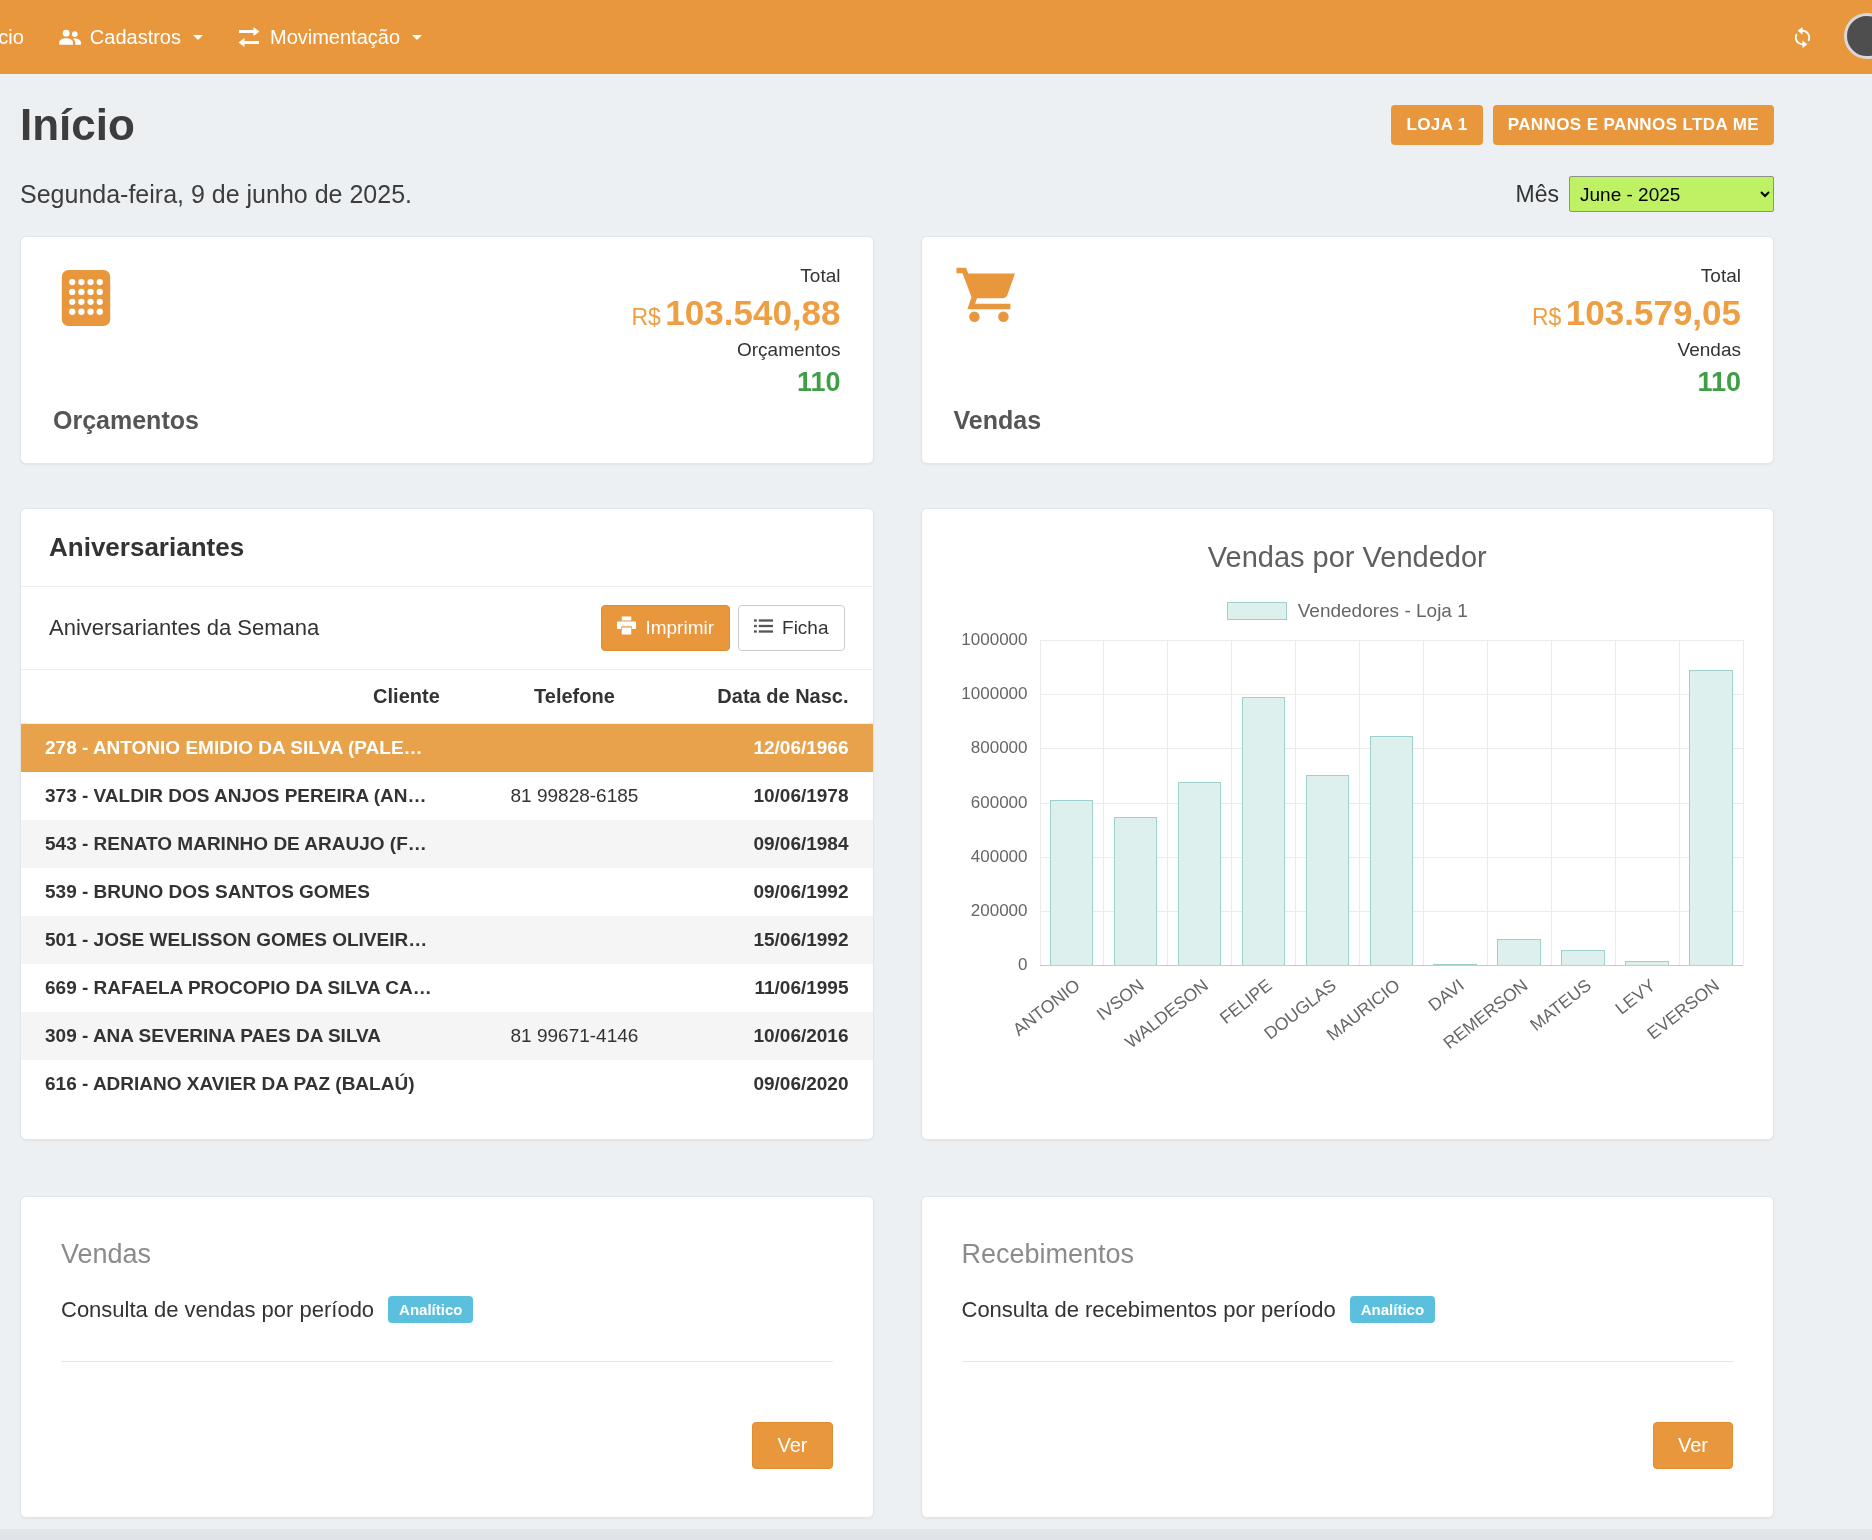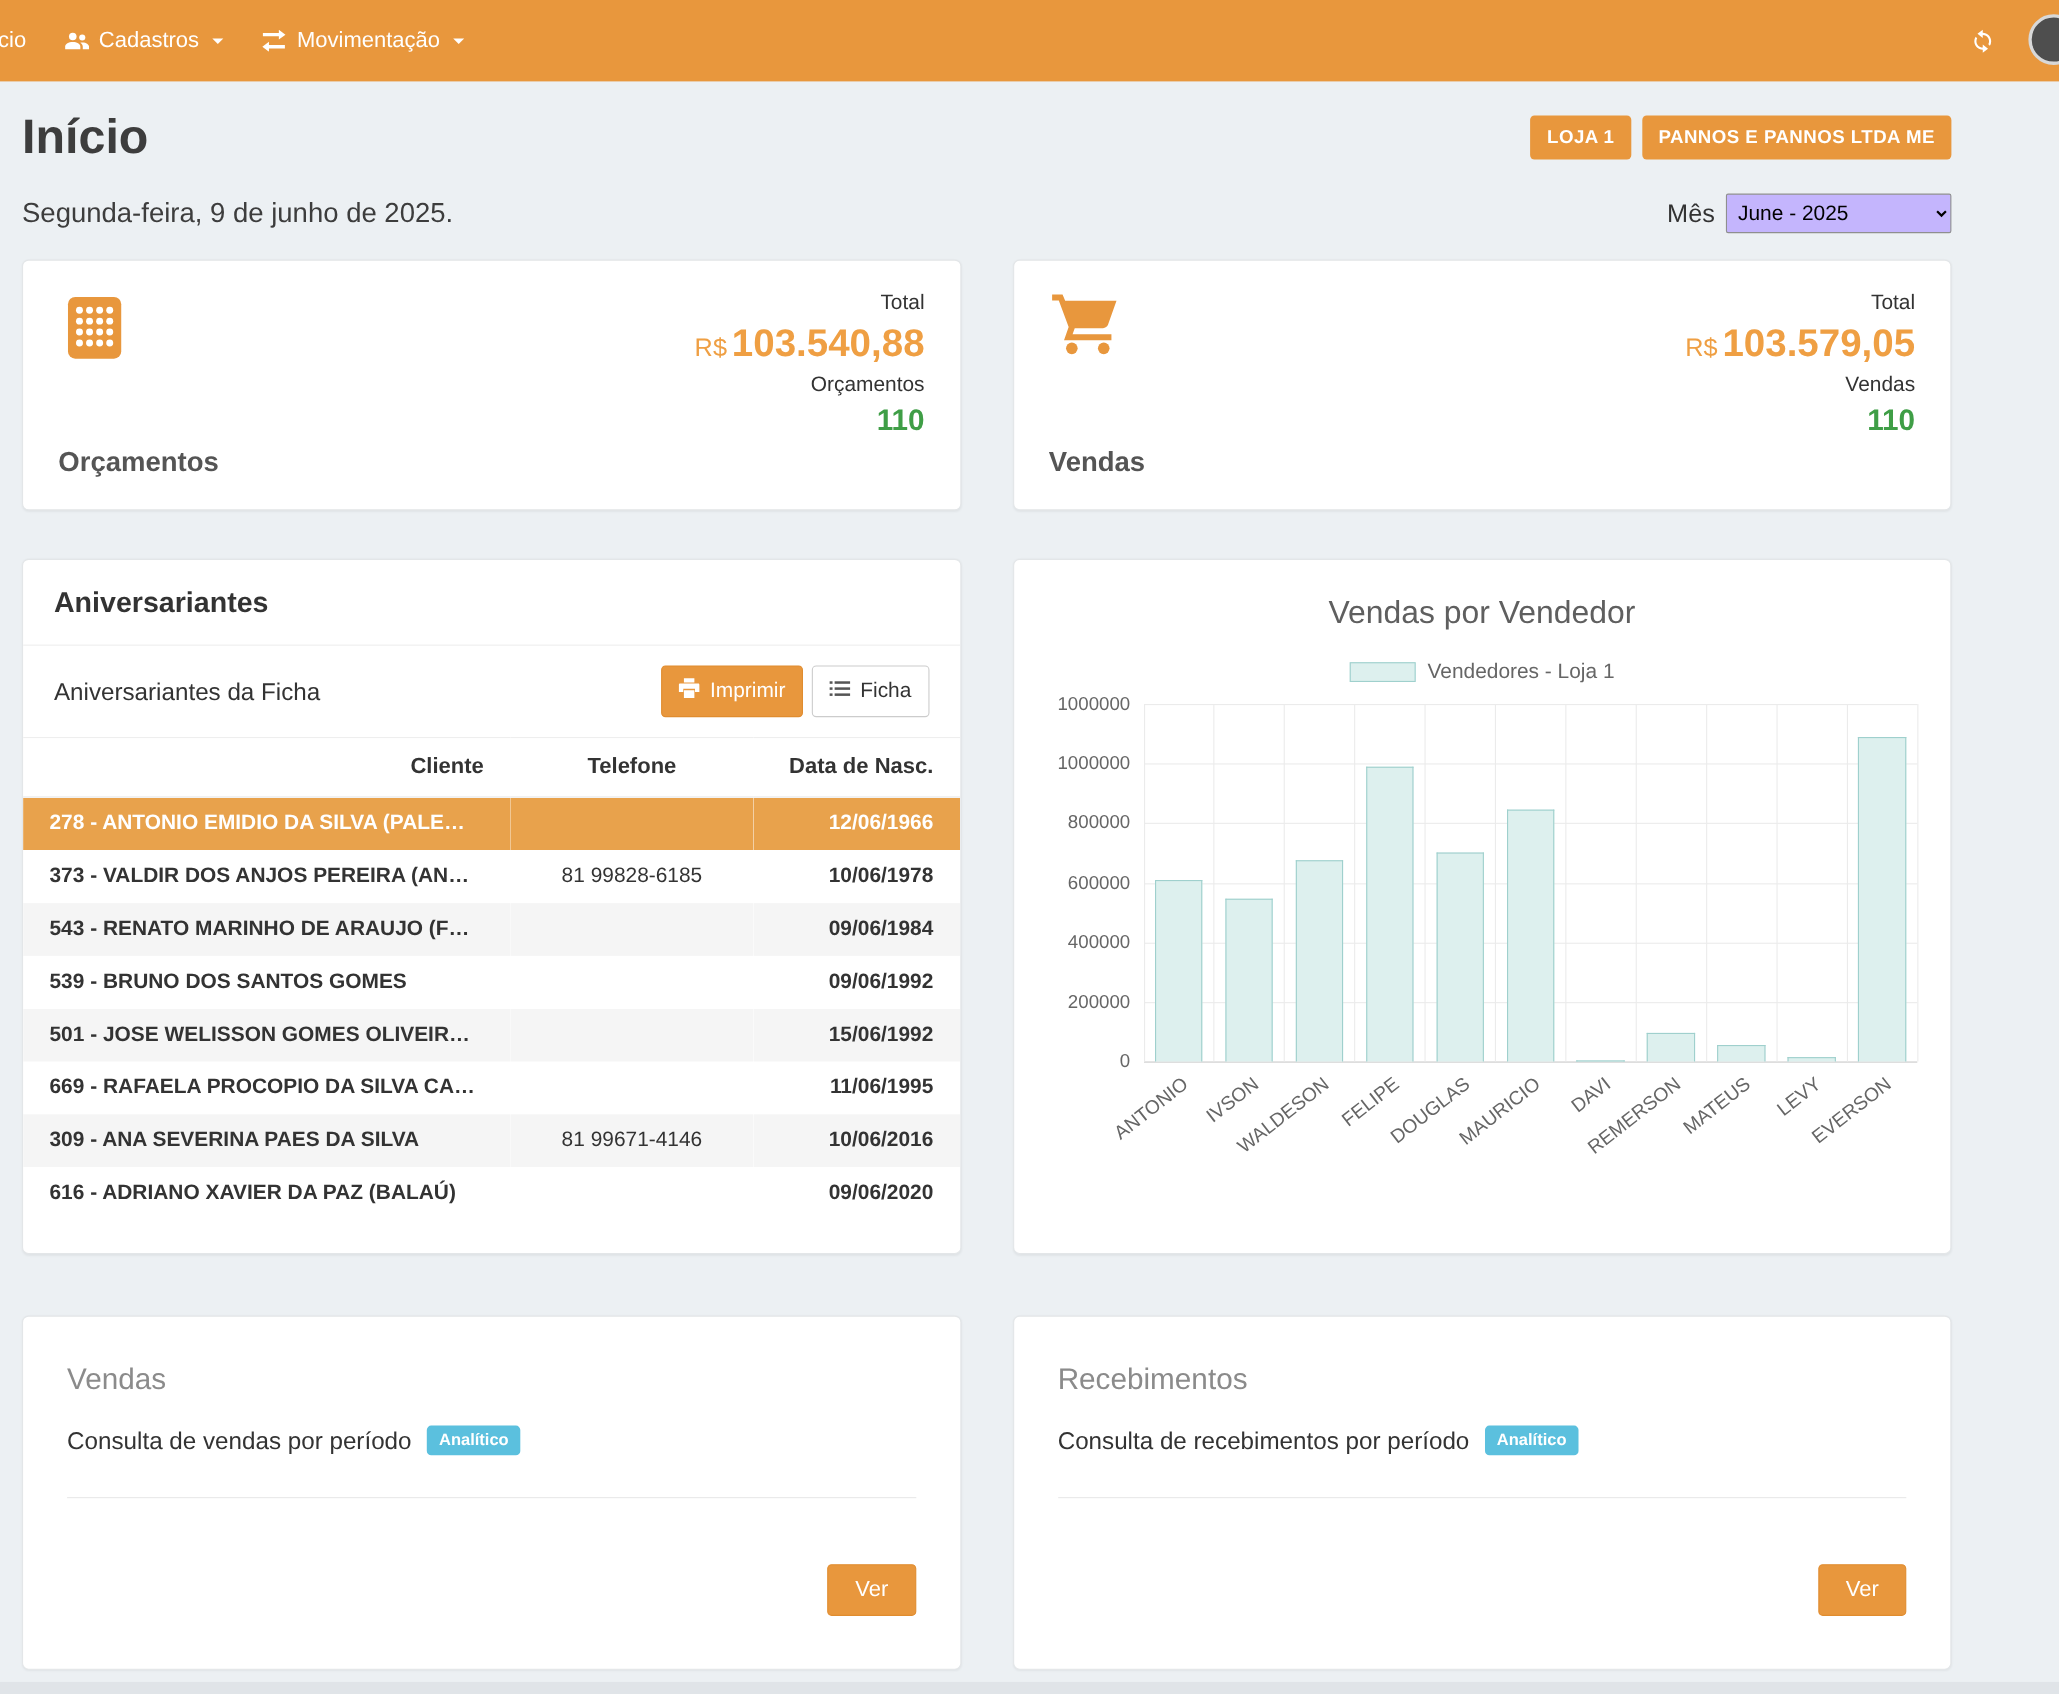--- a/index.html
+++ b/index.html
@@ -26,21 +26,21 @@
   .page-header { display: flex; justify-content: space-between; align-items: center; }
   .page-title { font-size: 44px; font-weight: 600; color: #3d3d3d; margin: 0; }
   .header-buttons { display: flex; gap: 10px; }
   .btn-pill { background: #e8973d; color: #fff; font-weight: bold; font-size: 17px; padding: 10px 15px;
     border: none; border-radius: 4px; letter-spacing: 0.4px; cursor: pointer; font-family: inherit; }
   .date-row { display: flex; justify-content: space-between; align-items: center; margin-top: 26px; }
   .date-text { font-size: 25px; color: #3d3d3d; }
   .month-picker { display: flex; align-items: center; gap: 10px; }
   .month-label { font-size: 23px; }
   .month-select { width: 205px; height: 36px; font-size: 19px; font-family: inherit;
-    border: 1px solid #8f8f8f; border-radius: 2px; background: #c4b5fd; padding: 0 6px; }
+    border: 1px solid #8f8f8f; border-radius: 2px; background: #bef264; padding: 0 6px; }
   
   .card { background: #fff; border: 1px solid #e3e6e8; border-radius: 6px; box-shadow: 0 1px 2px rgba(0,0,0,0.05); }
   .stats-grid { display: grid; grid-template-columns: 1fr 1fr; gap: 47px; margin-top: 24px; }
   .stat-card { height: 228px; padding: 28px 32px; display: flex; justify-content: space-between; }
   .stat-left { display: flex; flex-direction: column; justify-content: space-between; }
   .stat-icon svg { display: block; }
   .stat-title { font-size: 25px; font-weight: bold; color: #555; }
   .stat-right { text-align: right; display: flex; flex-direction: column; gap: 6px; }
   .stat-total-label, .stat-count-label { font-size: 19px; color: #333; }
   .stat-value { color: #ef9f43; white-space: nowrap; }
@@ -224,21 +224,21 @@
       </div>
     </section>
   </div>
 
   <div class="mid-grid" data-name="mid-grid">
     <section class="card birthdays-card" data-name="aniversariantes-card">
       <div class="card-header" data-name="card-header">
         <h2 data-name="card-title">Aniversariantes</h2>
       </div>
       <div class="birthdays-toolbar" data-name="birthdays-toolbar">
-        <div class="toolbar-text" data-name="birthdays-subtitle">Aniversariantes da Ficha</div>
+        <div class="toolbar-text" data-name="birthdays-subtitle">Aniversariantes da Semana</div>
         <div class="toolbar-buttons" data-name="toolbar-buttons">
           <button class="btn btn-orange" data-name="print-button">
             <span data-name="printer-icon">
               <svg width="19" height="19" viewBox="0 0 16 16">
                   <g fill="#fff">
                 <path d="M4 0.5h8v3.2H4z"></path>
                 <path d="M1 4.6h14c.55 0 1 .45 1 1v5.4h-3.5V8.6h-9V11H0V5.6c0-.55.45-1 1-1z"></path>
                 <path d="M4 9.6h8v6H4z"></path>
               </g>
                 </svg>

